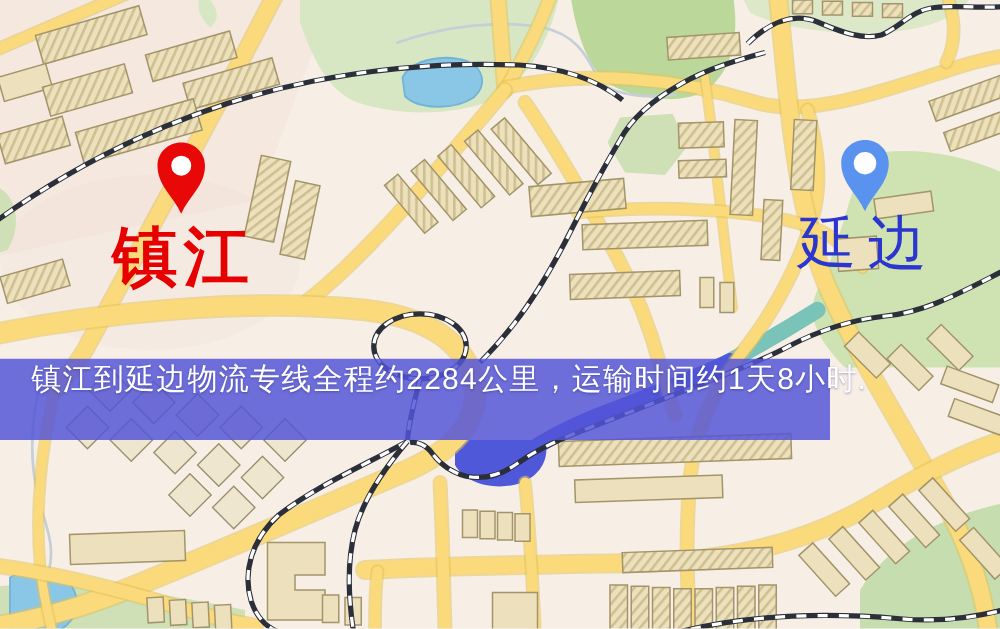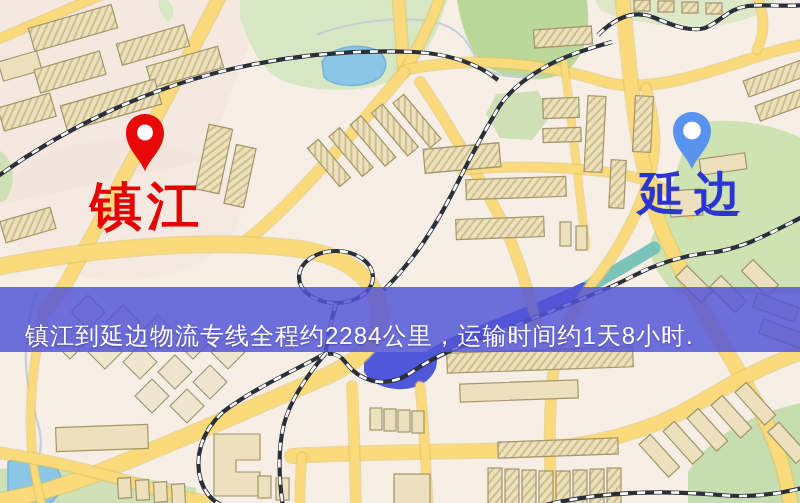--- a/index.html
+++ b/index.html
@@ -11,31 +11,31 @@
   .rf{fill:none;stroke:#f9da7e;stroke-linecap:round;stroke-linejoin:round;}
   
   .rb{fill:none;stroke:#2a2f3a;stroke-width:4.2;stroke-linecap:butt;}
   .rd{fill:none;stroke:#ffffff;stroke-width:2.6;stroke-dasharray:8 9;}
   
   .b{fill:#ece1bd;stroke:#a2946c;stroke-width:1.2;}
   .bh{fill:url(#hatch);stroke:#a2946c;stroke-width:1.2;}
   .dm{fill:#efe6d0;stroke:#9b8f6e;stroke-width:1.1;}
   .stream{fill:none;stroke:#c5cfd6;stroke-width:2.2;stroke-linecap:round;}
   
-  .banner{position:absolute;left:0;top:287px;width:800px;height:65px;
-          background:rgba(84,85,216,0.84);display:flex;align-items:flex-end;
+  .banner{position:absolute;left:0;top:287px;width:664px;height:65px;
+          background:rgba(84,85,216,0.84);display:flex;align-items:flex-start;
           box-sizing:border-box;padding-left:25px;z-index:3;}
   .banner span{color:#ffffff;font-size:24px;letter-spacing:1px;white-space:nowrap;
           text-shadow:0 1px 2px rgba(30,30,110,.45);}
   .pin{position:absolute;width:46px;height:62px;z-index:4;}
   .pin-origin{left:122px;top:111px;}
   .pin-destination{left:669px;top:109px;}
   .city-label{position:absolute;z-index:4;line-height:1;white-space:nowrap;}
   .label-origin{left:90px;top:180px;font-size:52px;font-weight:800;color:#e60000;letter-spacing:5px;}
-  .label-destination{left:638px;top:170px;font-size:47px;font-weight:700;color:#2b36cf;letter-spacing:9px;}
+  .label-destination{left:638px;top:170px;font-size:47px;font-weight:400;color:#2b36cf;letter-spacing:9px;}
 </style>
 </head>
 <body>
 
 <div class="stage">
 
   <svg class="map-svg" viewBox="0 0 800 503" xmlns="http://www.w3.org/2000/svg">
     <defs>
       <pattern id="hatch" width="6" height="6" patternUnits="userSpaceOnUse" patternTransform="rotate(40)">
         <rect width="6" height="6" fill="#ece1bd"></rect>

